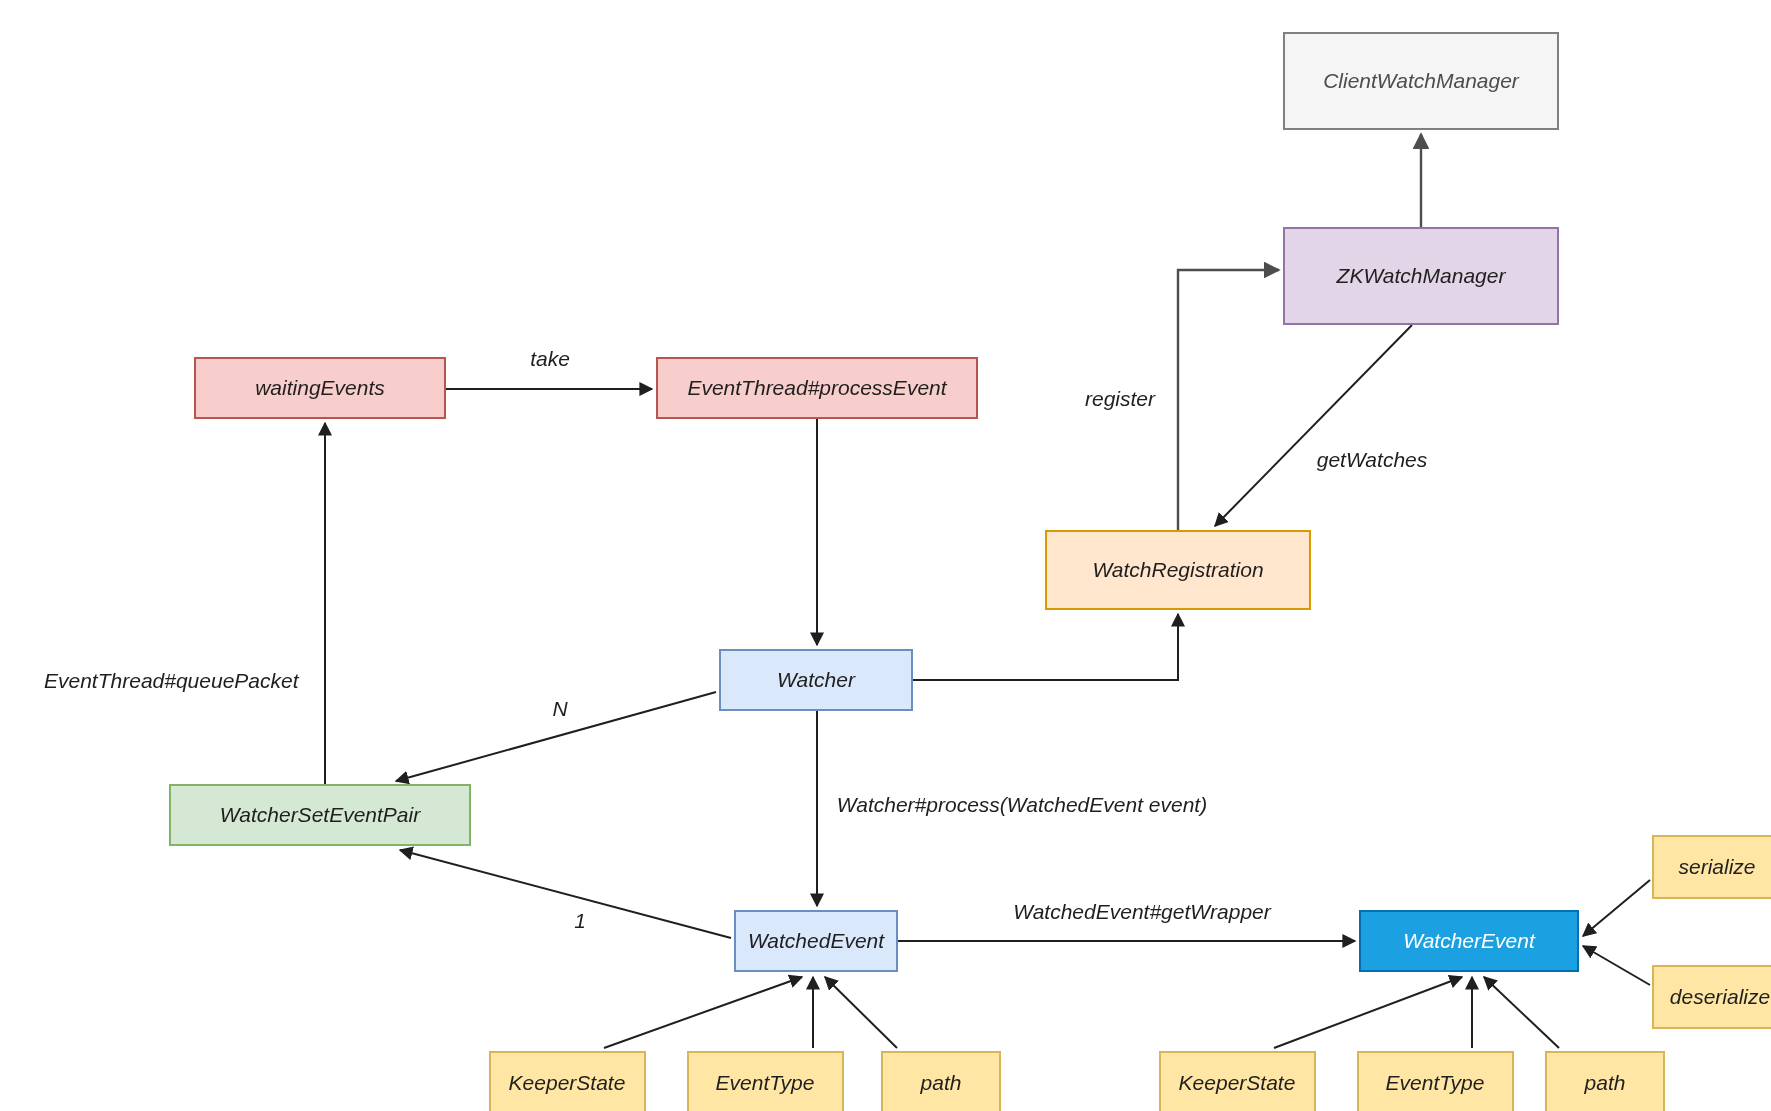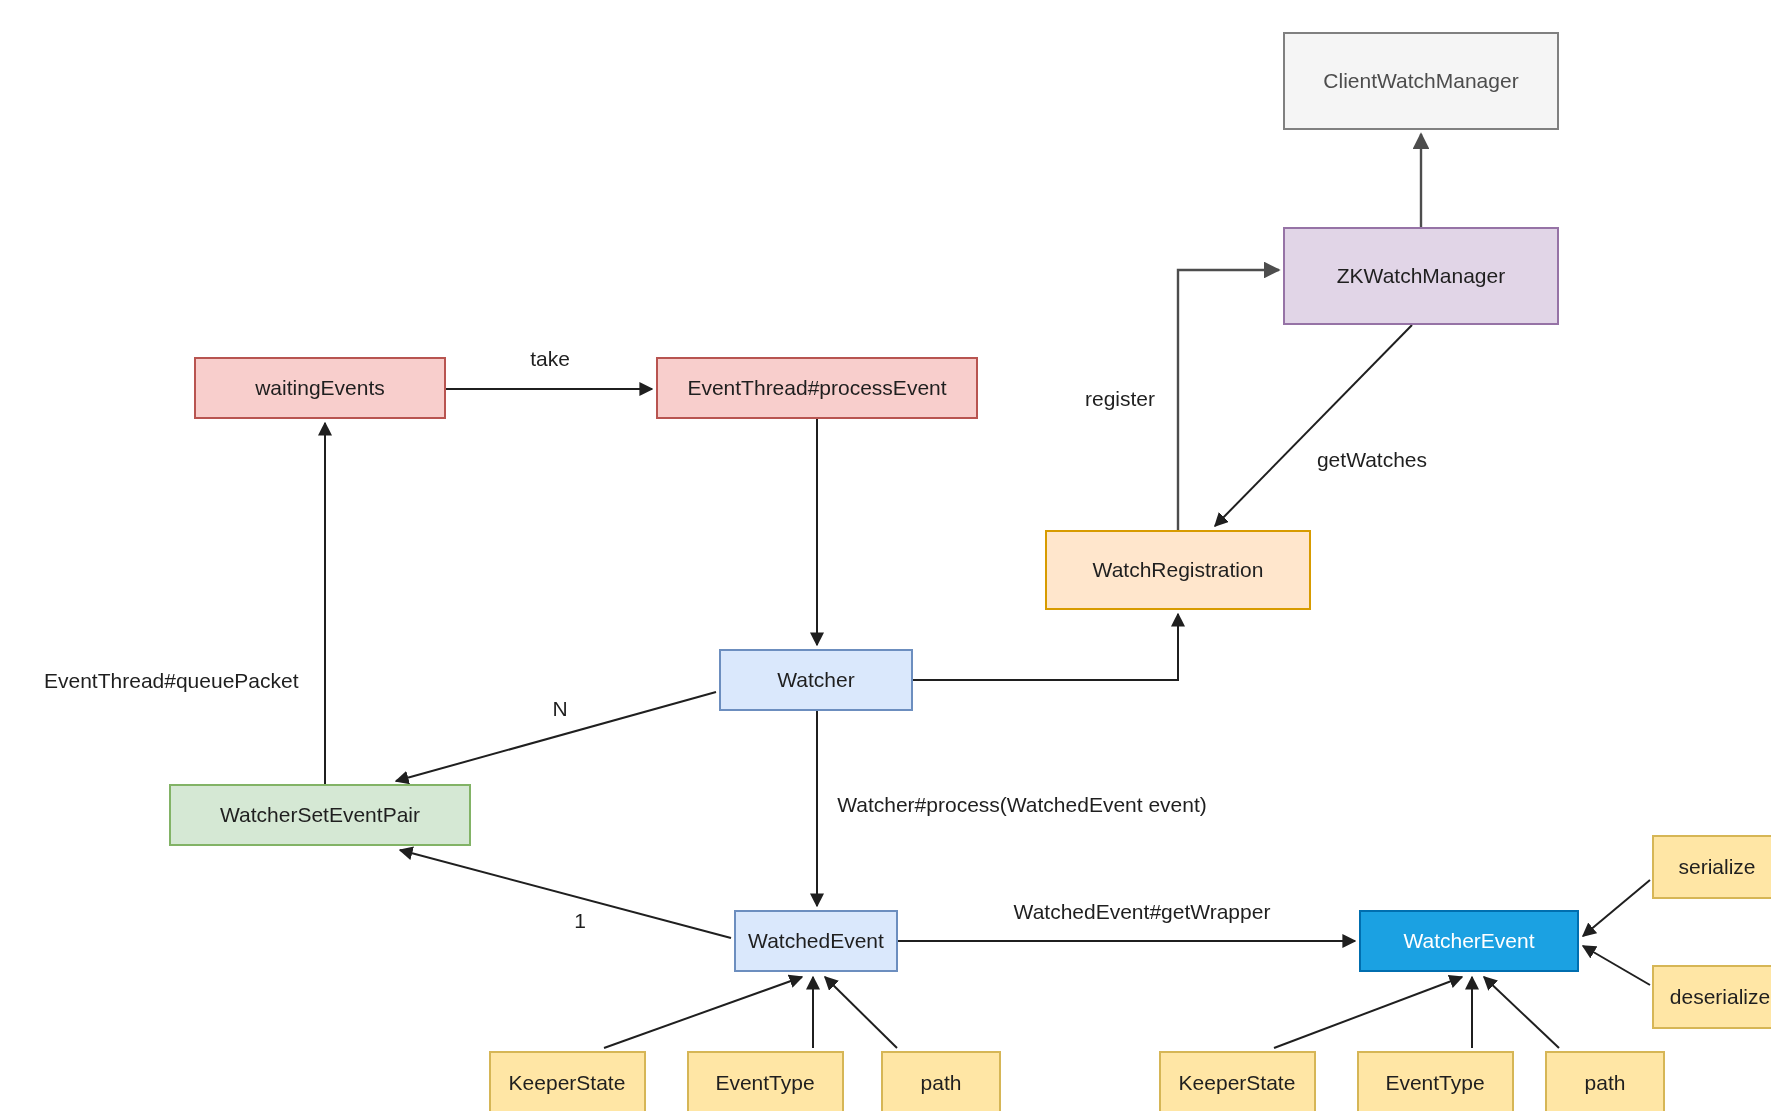--- a/index.html
+++ b/index.html
@@ -12,20 +12,21 @@
     width: 1771px;
     height: 1111px;
     overflow: hidden;
     font-family: "Liberation Sans", sans-serif;
   }
   #diagram-root {
     position: relative;
     width: 1771px;
     height: 1111px;
     background: #ffffff;
+    font-style: italic;
   }
   svg#diagram-svg {
     position: absolute;
     top: 0;
     left: 0;
     width: 1771px;
     height: 1111px;
     display: block;
   }
   .node-box {

